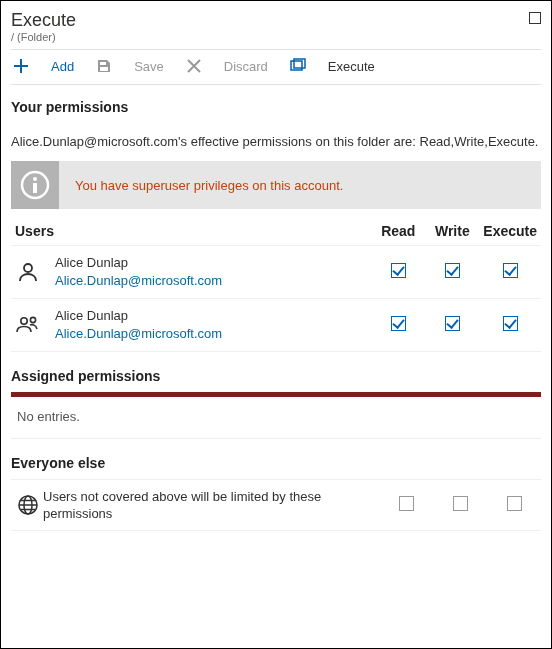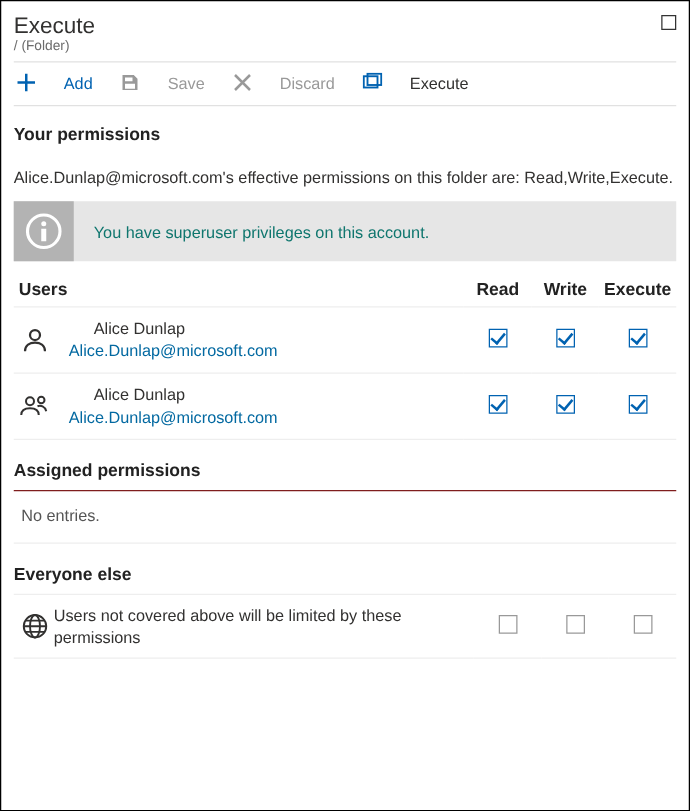--- a/index.html
+++ b/index.html
@@ -49,53 +49,53 @@
     gap: 16px;
     background: #e6e6e6;
     min-height: 48px;
     margin-bottom: 6px;
   }
   .info-icon-box {
     width: 48px; height: 48px;
     background: #b3b3b3;
     display: flex; align-items: center; justify-content: center;
   }
-  .info-text { font-size: 13px; color: #0f766e; }
+  .info-text { font-size: 13px; color: #c2410c; }
 
   .tbl { width: 100%; border-collapse: collapse; }
   .tbl th {
     text-align: left; font-size: 14px; font-weight: 600; color: #222;
     padding: 8px 4px 6px 4px; border-bottom: 1px solid #eee;
   }
   .tbl th.perm { text-align: center; width: 54px; }
   .tbl td { padding: 8px 4px; border-bottom: 1px solid #eee; vertical-align: middle; }
   .tbl td.perm { text-align: center; }
 
   .owner-cell { display: flex; align-items: center; gap: 14px; }
   .owner-icon { width: 26px; display: flex; justify-content: center; flex-shrink:0; }
   .owner-lines { display: flex; flex-direction: column; line-height: 18px; }
-  .owner-name { font-size: 13px; color: #323130; margin-left: 20px; }
+  .owner-name { font-size: 13px; color: #323130; }
   .owner-email { font-size: 13px; color: #0369a1; }
 
   .chk {
     display: inline-block; width: 15px; height: 15px;
     border: 1px solid #0062b1; position: relative; background: #fff;
   }
   .chk.checked::after {
     content: ""; position: absolute; left: 3px; top: 0px;
     width: 5px; height: 9px;
     border-right: 2px solid #0062b1; border-bottom: 2px solid #0062b1;
     transform: rotate(40deg);
   }
   .chk-grey {
     display: inline-block; width: 15px; height: 15px;
     border: 1px solid #999; background: #fff;
   }
 
-  .sub-title { font-size: 14px; font-weight: 600; color: #222; padding: 16px 0 8px 0; border-bottom:1px solid #7f1d1d; }
+  .sub-title { font-size: 14px; font-weight: 600; color: #222; padding: 16px 0 8px 0; border-bottom:5px solid #7f1d1d; }
   .no-entries { font-size: 13px; color: #555; padding: 12px 4px 14px 6px; border-bottom: 1px solid #eee; }
 
   .else-row td { vertical-align: middle; }
   .else-cell { display: flex; align-items: center; gap: 2px; }
   .else-text { font-size: 13px; color: #323130; line-height: 17px; max-width: 320px; }
   .else-icon { width: 26px; display:flex; justify-content:center; flex-shrink:0; }
 </style>
 </head>
 <body>
 

